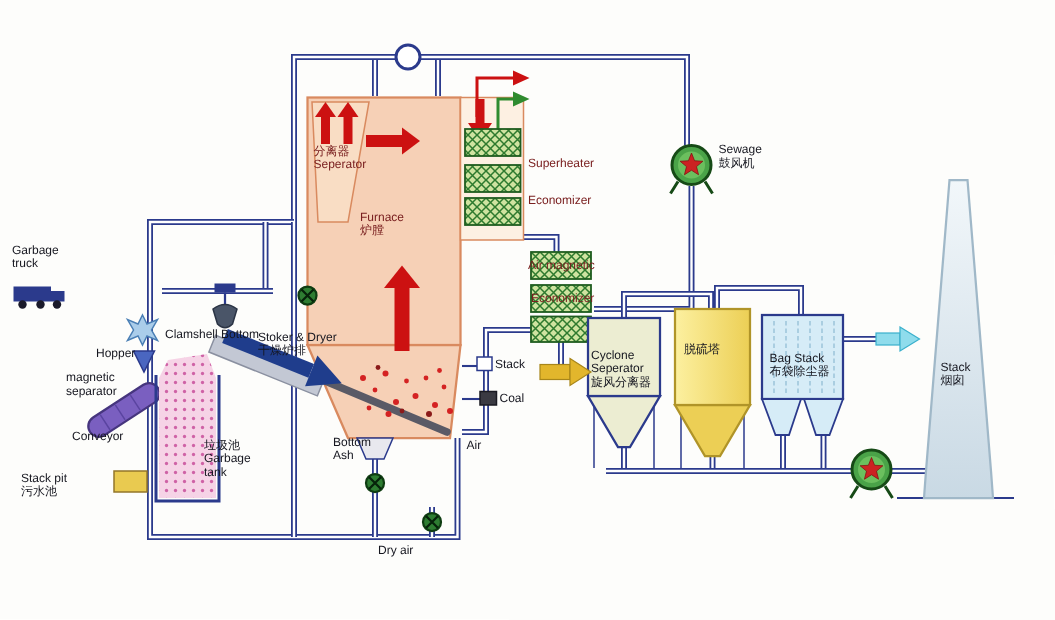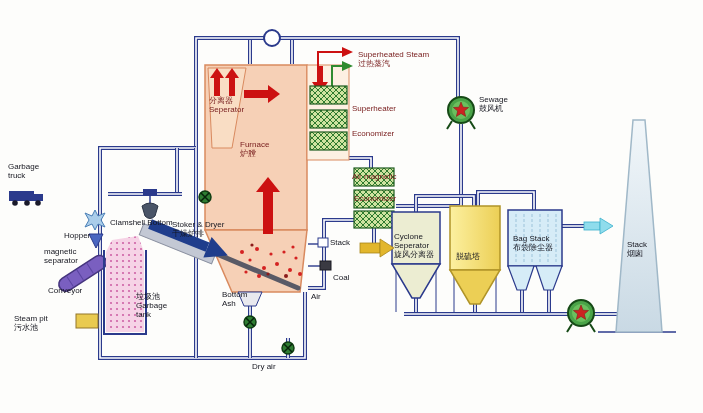--- a/index.html
+++ b/index.html
@@ -249,48 +249,46 @@
     <path d="M-4,-4 L4,4 M-4,4 L4,-4" stroke="#06230a" stroke-width="1.5"></path>
   </g>
 </svg>
 
 <div class="lbl" style="left:8px;top:162px">Garbage
 truck</div>
 <div class="lbl" style="left:64px;top:231px">Hopper</div>
 <div class="lbl" style="left:44px;top:247px">magnetic
 separator</div>
 <div class="lbl" style="left:48px;top:286px">Conveyor</div>
-<div class="lbl" style="left:14px;top:314px">Steam pit
+<div class="lbl" style="left:14px;top:314px">Stack pit
 污水池</div>
 <div class="lbl" style="left:110px;top:218px">Clamshell Bottom</div>
 <div class="lbl" style="left:136px;top:292px">垃圾池
 Garbage
 tank</div>
 <div class="lbl m" style="left:209px;top:96px">分离器
 Seperator</div>
 <div class="lbl m" style="left:240px;top:140px">Furnace
 炉膛</div>
 <div class="lbl" style="left:172px;top:220px">Stoker &amp; Dryer
 干燥炉排</div>
 <div class="lbl" style="left:330px;top:238px">Stack</div>
-<div class="lbl" style="left:333px;top:273px">Coal</div>
+<div class="lbl" style="left:333px;top:261px">Coal</div>
 <div class="lbl" style="left:222px;top:290px">Bottom
 Ash</div>
 <div class="lbl" style="left:311px;top:292px">Air</div>
 <div class="lbl" style="left:252px;top:362px">Dry air</div>
-<div class="lbl m" style="left:358px;top:50px">Superheated Steam
-过热蒸汽</div>
 <div class="lbl m" style="left:352px;top:104px">Superheater</div>
 <div class="lbl m" style="left:352px;top:129px">Economizer</div>
 <div class="lbl m" style="left:352px;top:172px">Air magnetic</div>
 <div class="lbl m" style="left:354px;top:194px">Economizer</div>
 <div class="lbl" style="left:479px;top:95px">Sewage
 鼓风机</div>
 <div class="lbl" style="left:394px;top:232px">Cyclone
 Seperator
 旋风分离器</div>
-<div class="lbl" style="left:456px;top:252px">脱硫塔</div>
+<div class="lbl" style="left:456px;top:228px">脱硫塔</div>
 <div class="lbl" style="left:513px;top:234px">Bag Stack
 布袋除尘器</div>
 <div class="lbl" style="left:627px;top:240px">Stack
 烟囱</div>
 
 </div>
 
 </body></html>

